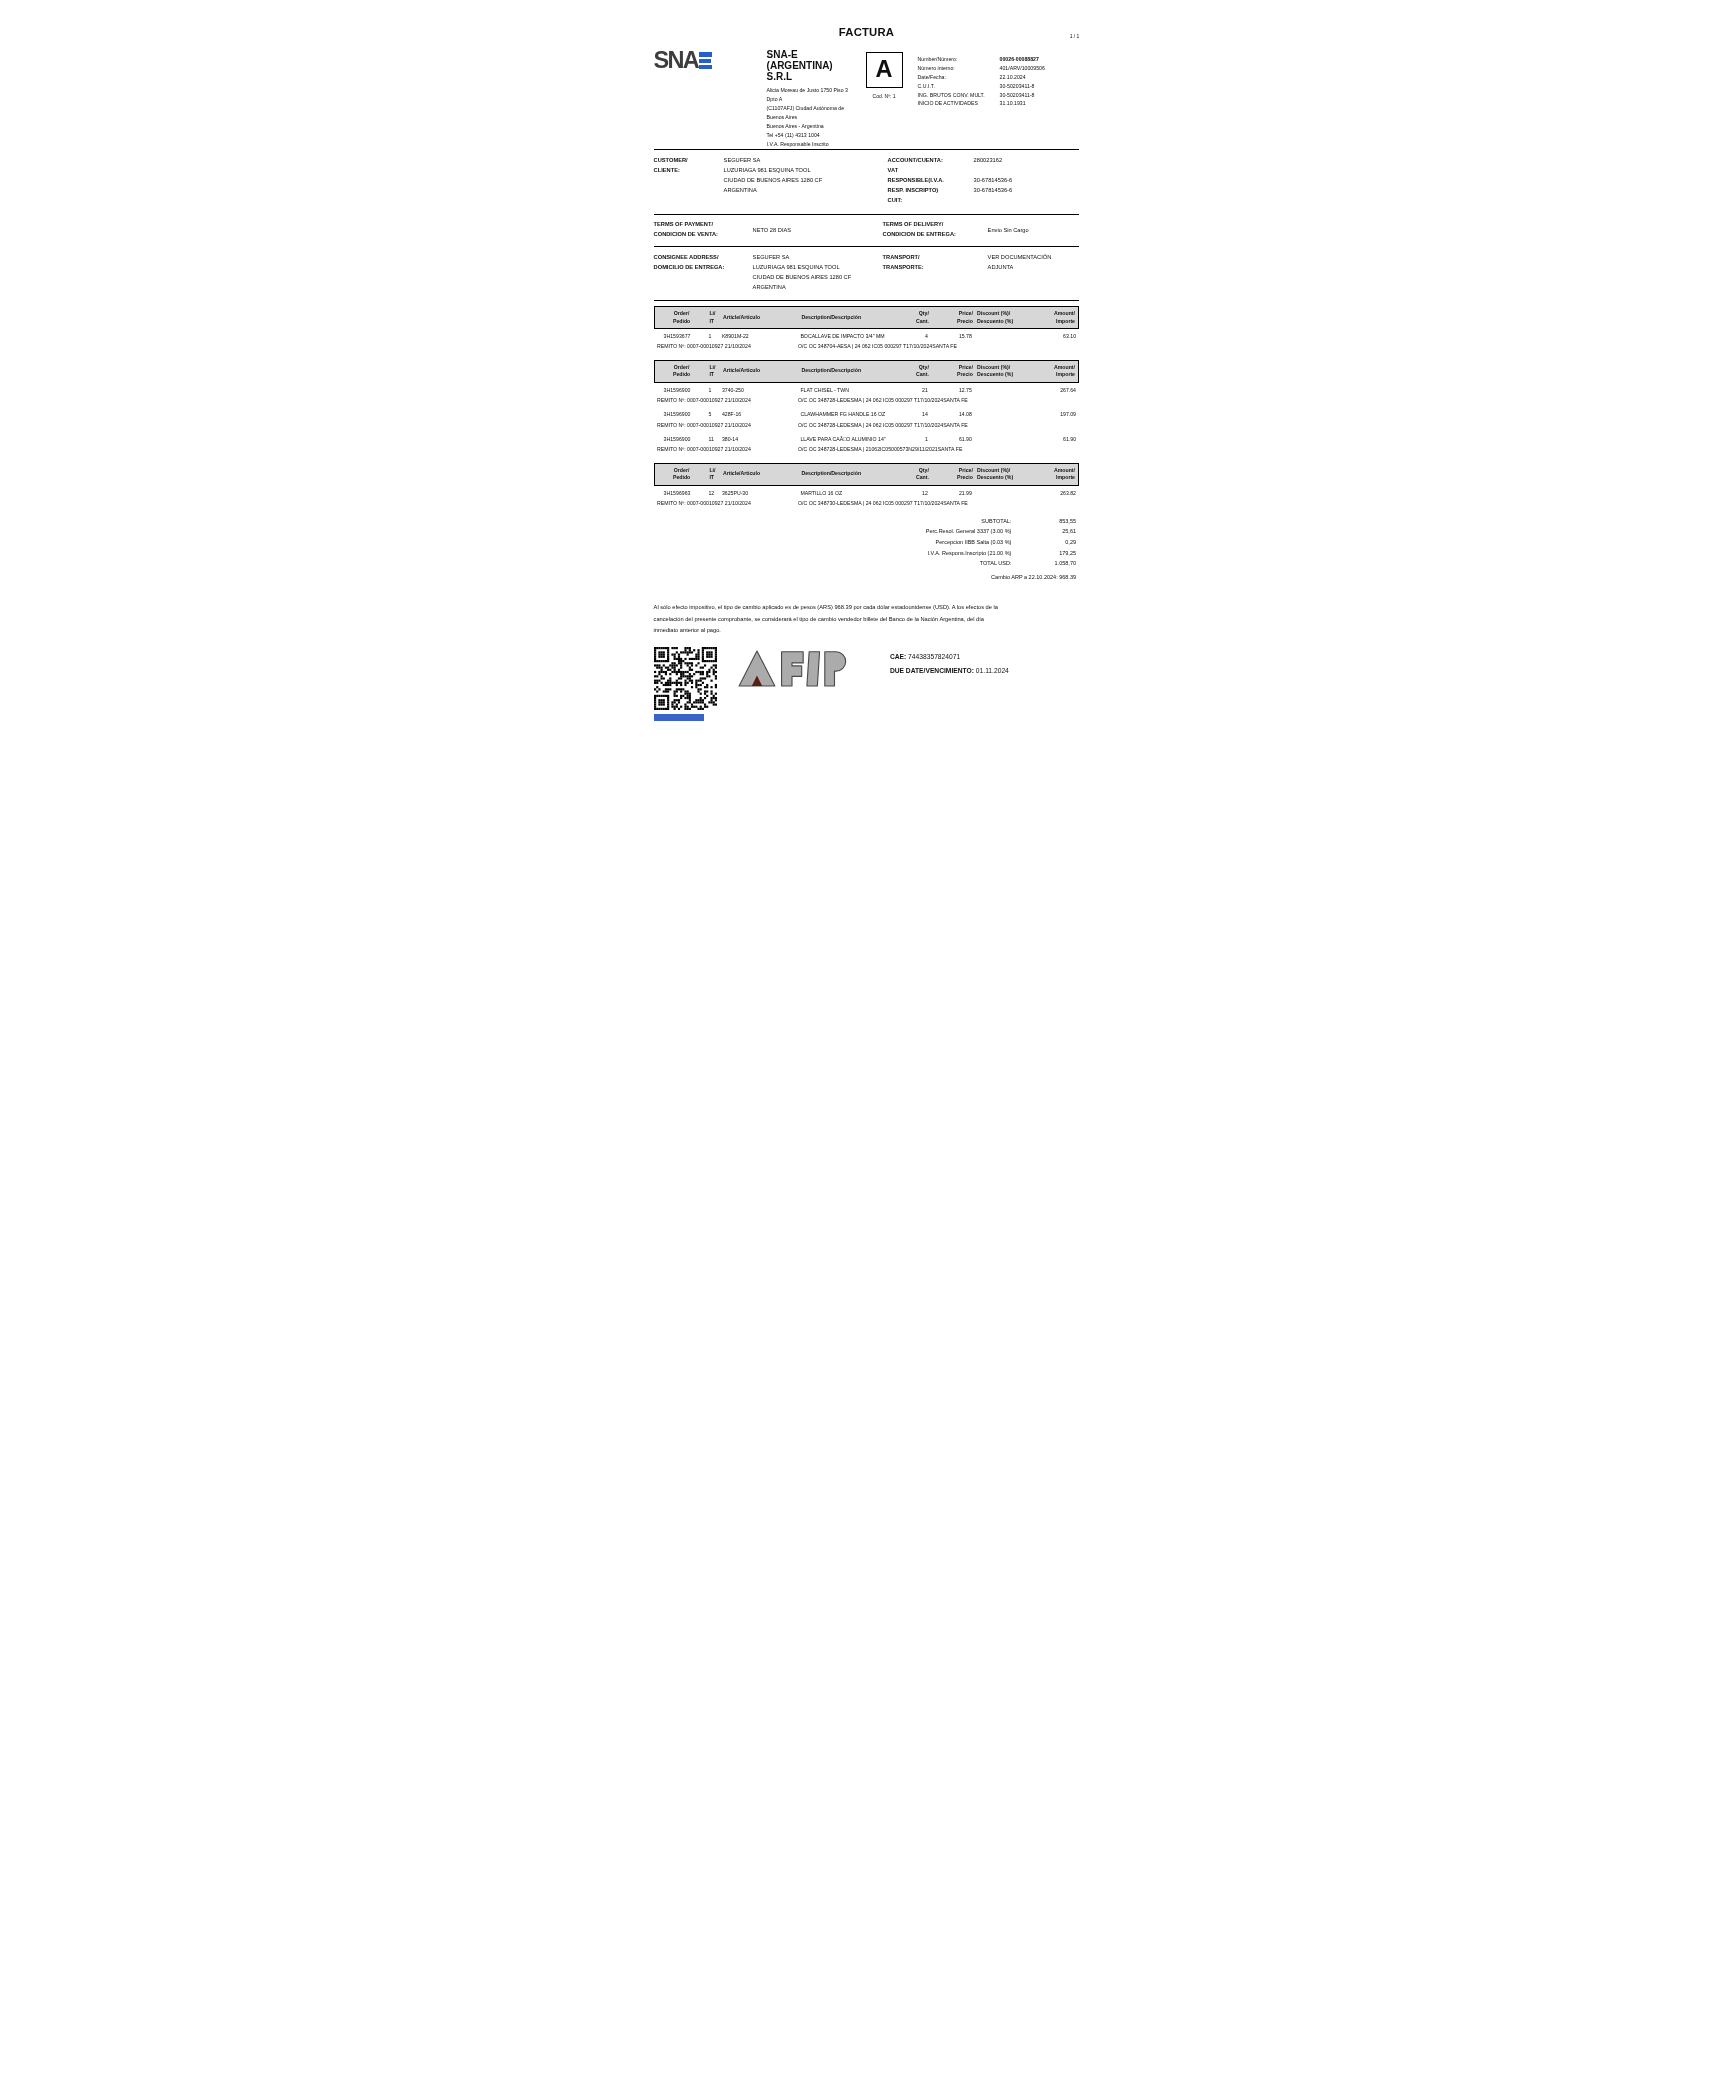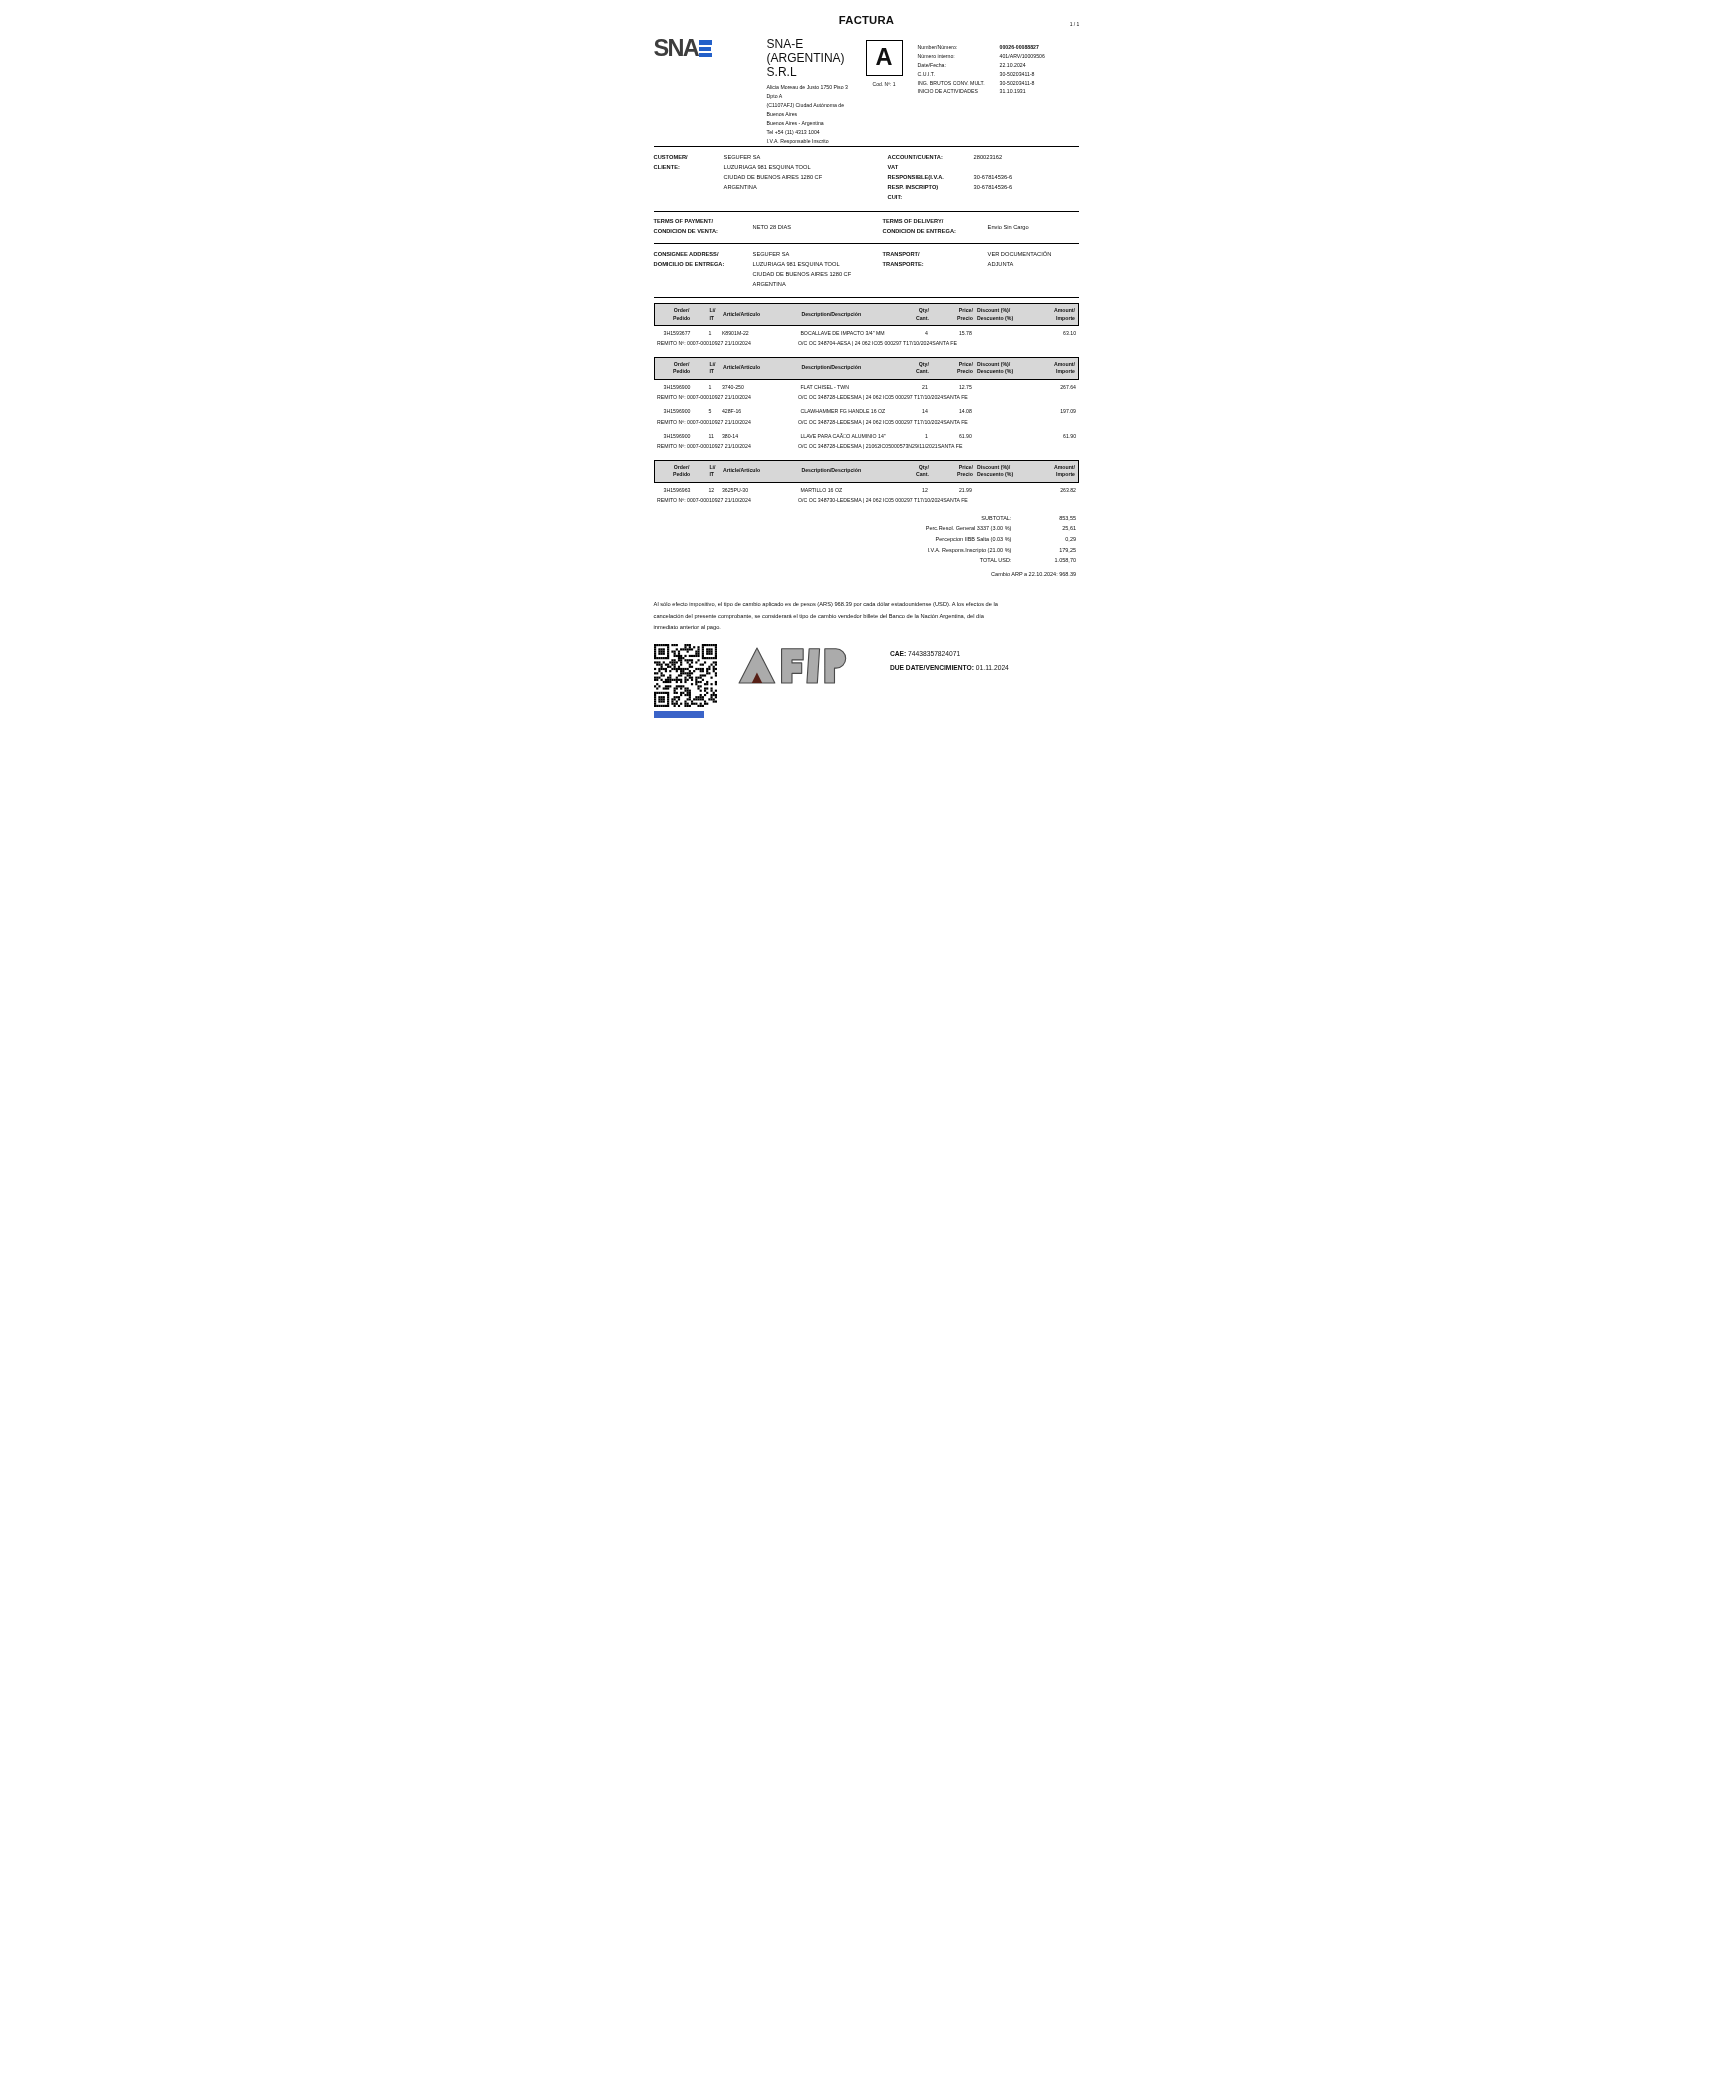--- a/index.html
+++ b/index.html
@@ -5,37 +5,37 @@
   :root{
     --logo-blue:#2360c9;
     --footer-blue:#3a63c8;
     --table-header-bg:#d7d7d7;
     --ink:#101010;
     --cols:54px 14.3px 76px 106px 24px 44px 66px 1fr;
   }
   *{box-sizing:border-box;margin:0;padding:0;}
   html,body{background:#fff;}
   body{font-family:"Liberation Sans","DejaVu Sans",sans-serif;color:var(--ink);}
-  .page{width:461px;min-height:653px;margin:0 auto;background:#fff;padding:14.3px 17.6px 11px;position:relative;}
+  .page{width:461px;min-height:653px;margin:12px auto;background:#fff;padding:14.3px 17.6px 11px;position:relative;}
 
   
   .top-row{position:relative;height:17px;}
   .doc-title{text-align:center;font-size:11.3px;font-weight:700;letter-spacing:0.2px;}
   .page-num{position:absolute;right:0;top:6.7px;font-size:5px;}
 
   
   .header{display:flex;margin-top:1.7px;}
   .company{flex:0 0 197px;display:flex;gap:43px;}
   .logo{flex:0 0 70px;display:flex;align-items:flex-start;padding-top:5px;}
   .logo-text{font-size:23.5px;font-weight:800;letter-spacing:-1.7px;color:#3d3d3d;line-height:.9;}
   .logo-bars{display:inline-flex;flex-direction:column;gap:2.1px;margin-left:1.3px;margin-top:2.5px;}
   .logo-bars i{display:block;width:13px;height:4.2px;background:var(--logo-blue);}
   .logo-bars i:nth-child(2){width:11.3px;}
   .company-info{padding-top:4.2px;}
-  .company-name{font-size:12px;font-weight:400;}
+  .company-name{font-size:10px;font-weight:700;}
   .company-address{margin-top:3.8px;font-size:5.2px;line-height:1.72;}
   .invoice-type{flex:0 0 67px;text-align:center;padding-top:6.7px;}
   .type-box{width:37px;height:36px;border:1.3px solid #000;margin:0 auto;display:flex;align-items:center;justify-content:center;font-size:23.5px;font-weight:700;}
   .type-code{margin-top:5px;font-size:5px;}
   .meta{flex:1;padding-top:11px;display:grid;grid-template-columns:82px 1fr;row-gap:2.9px;font-size:5.2px;align-content:start;}
   .meta-value.bold{font-weight:700;}
 
   .rule{border:0;border-top:1.3px solid #000;}
 
   

